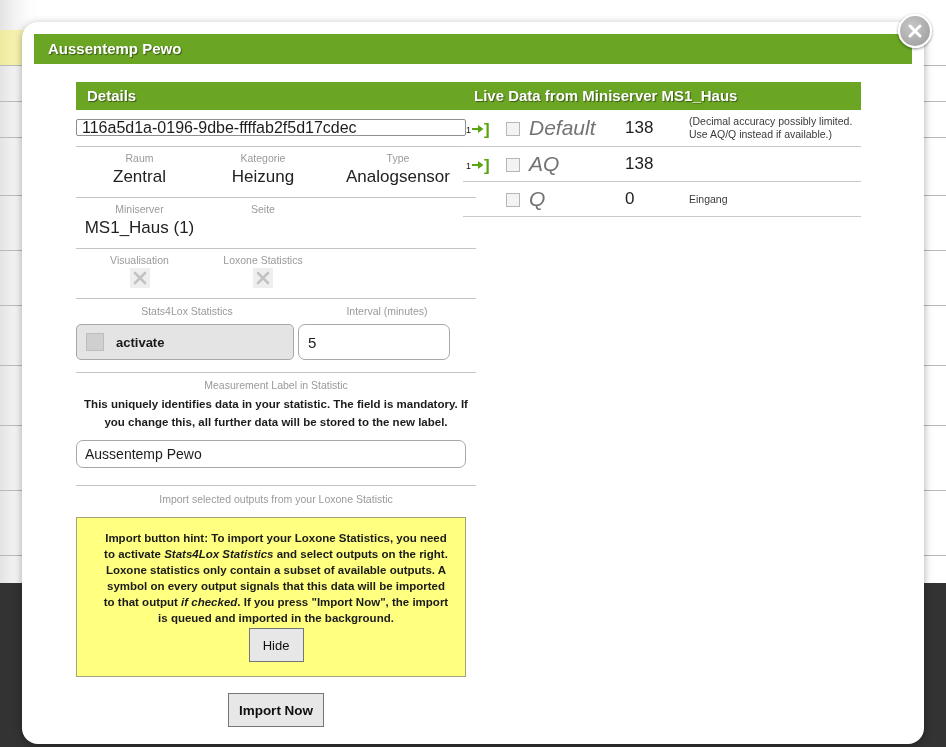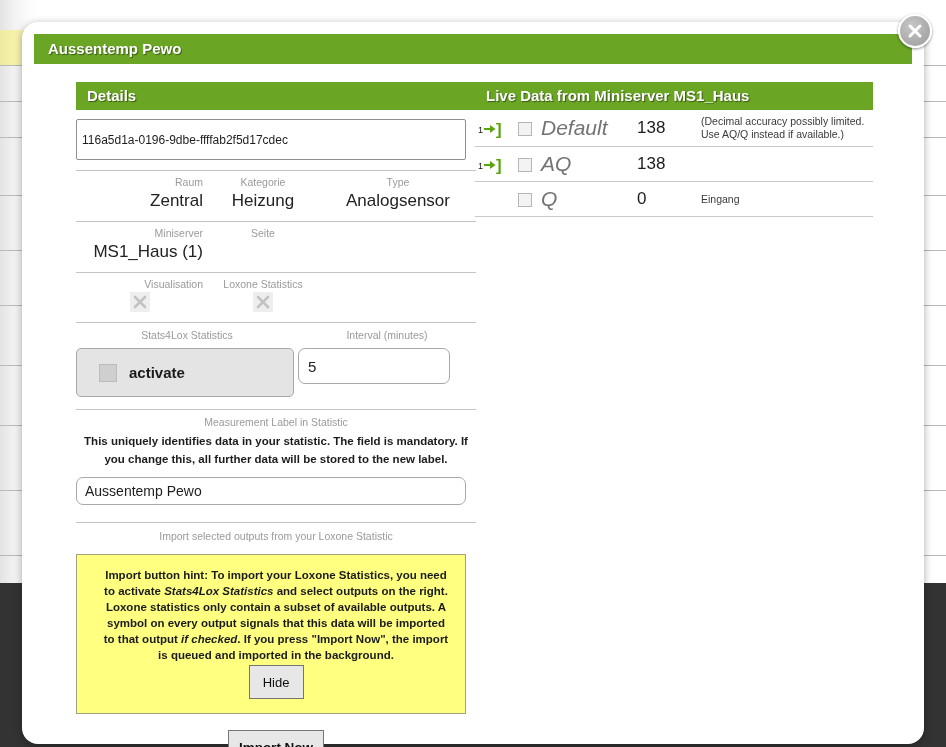--- a/index.html
+++ b/index.html
@@ -90,32 +90,32 @@
     text-shadow: 1px 1px 1px rgba(0,0,0,0.45);
   }
 
   .details-panel {
     position: absolute;
     left: 54px; top: 60px;
     width: 400px;
   }
   .live-panel {
     position: absolute;
-    left: 453px; top: 60px;
+    left: 441px; top: 60px;
     width: 398px;
   }
 
   
   .uuid-input {
     display: block;
     width: 390px;
     margin: 9px 0 0 0;
-    height: 41px;
-    font-family: "Liberation Sans", sans-serif;
-    font-size: 12px;
+    height: 17px;
+    font-family: "Liberation Sans", sans-serif;
+    font-size: 16px;
     color: #1d1d1d;
     padding: 2px 5px;
     border: 1px solid #8f8f8f;
     border-radius: 2px;
     background: #fff;
     outline: none;
   }
 
   .sect {
     border-top: 1px solid #c4c4c4;
@@ -130,21 +130,21 @@
     color: #9a9a9a;
     line-height: 14px;
     white-space: nowrap;
   }
   .fld-val {
     font-size: 17px;
     color: #222222;
     line-height: 23px;
     white-space: nowrap;
   }
-  .c1 { width: 127px; text-align: right; }
+  .c1 { width: 127px; }
   .c2 { width: 120px; }
   .c3 { width: 150px; }
 
   .xbox {
     width: 20px; height: 20px;
     margin: 1px auto 0 auto;
     background: #eeeeee;
     display: flex; align-items: center; justify-content: center;
   }
 
@@ -157,29 +157,29 @@
   .stats-col { width: 222px; }
   .interval-col { width: 178px; }
   .sublabel {
     font-size: 10.5px;
     color: #9a9a9a;
     text-align: center;
     line-height: 15px;
   }
   .activate-btn {
     margin-top: 5px;
-    width: 218px; height: 49px;
+    width: 218px; height: 36px;
     background: #e4e4e4;
     border: 1px solid #a8a8a8;
     border-radius: 5px;
     display: flex;
     align-items: center;
-    padding-left: 22px;
+    padding-left: 9px;
     cursor: pointer;
-    font-size: 15px;
+    font-size: 13px;
     font-weight: bold;
     color: #1a1a1a;
   }
   .activate-box {
     width: 18px; height: 18px;
     background: #cfcfcf;
     border: 1px solid #bdbdbd;
     margin-right: 12px;
   }
   .interval-input {

